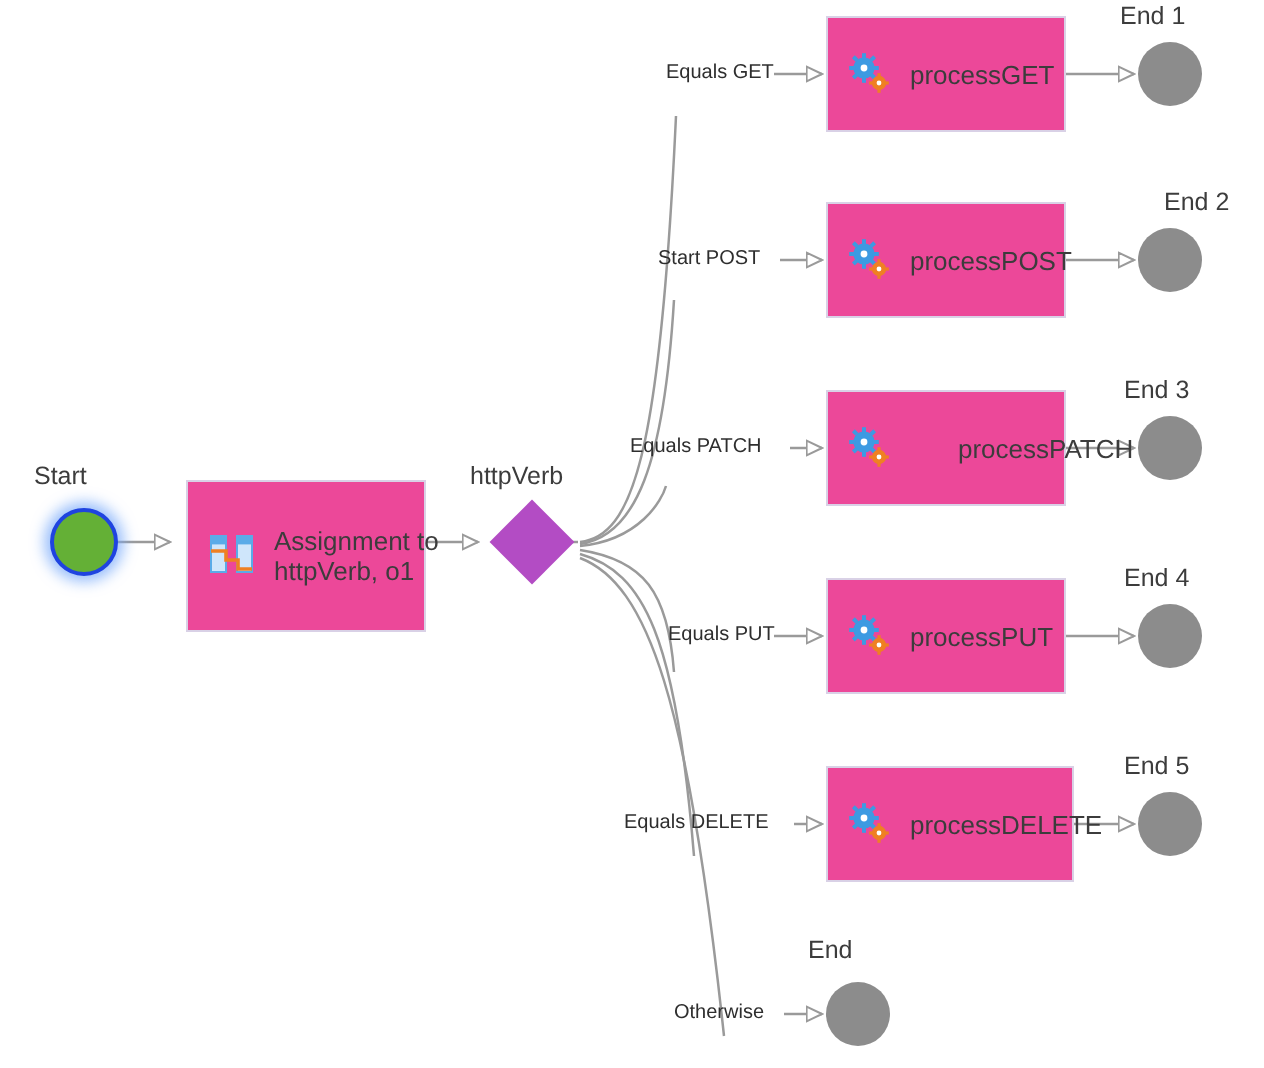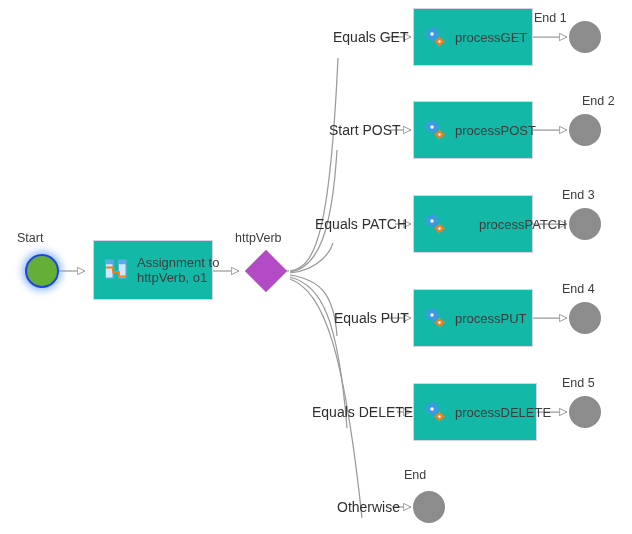--- a/index.html
+++ b/index.html
@@ -25,30 +25,30 @@
   }
   .node-label {
     position: absolute;
     font-size: 12.5px;
     color: #3c3c3c;
     white-space: nowrap;
     line-height: 14px;
   }
   .edge-label {
     position: absolute;
-    font-size: 14px;
+    font-size: 10px;
     color: #2e2e2e;
     white-space: nowrap;
     line-height: 14px;
     text-align: right;
   }
   .task-box {
     position: absolute;
     box-sizing: border-box;
-    background: #14b8a6;
+    background: #ec4899;
     border: 1px solid #d9d1e6;
     display: flex;
     align-items: center;
     padding-left: 10px;
   }
   .task-text {
     font-size: 13px;
     color: #3c3c3c;
     margin-left: 9px;
     white-space: nowrap;
@@ -127,21 +127,21 @@
       <path d="M533,130 L567,130" marker-end="url(#arr)"></path>
       <path d="M533,224 L567,224" marker-end="url(#arr)"></path>
       <path d="M533,318 L567,318" marker-end="url(#arr)"></path>
       <path d="M533,412 L567,412" marker-end="url(#arr)"></path>
     </g>
   </svg>
 
   <div class="node-label" style="left:17px; top:231px;">Start</div>
   <div class="start-node" style="left:25px; top:254px;"></div>
 
-  <div class="task-box" style="left:93px; top:240px; width:120px; height:60px;">
+  <div class="task-box" style="left:93px; top:240px; width:120px; height:76px;">
     <span class="assign-icon">
       <svg width="24" height="24" viewBox="0 0 24 24">
         <rect x="1.5" y="2" width="7.5" height="18" fill="#cfe6fb" stroke="#5aabe8" stroke-width="1"></rect>
         <rect x="1.5" y="2" width="7.5" height="4.2" fill="#5aabe8"></rect>
         <rect x="14.5" y="2" width="7.5" height="18" fill="#cfe6fb" stroke="#5aabe8" stroke-width="1"></rect>
         <rect x="14.5" y="2" width="7.5" height="4.2" fill="#5aabe8"></rect>
         <path d="M1.5,9.5 L9,9.5 L9,14 L15,14 L15,18.5 L22,18.5" fill="none" stroke="#ef8023" stroke-width="1.8"></path>
       </svg>
     </span>
     <span class="task-text"><span>Assignment to</span><br><span>httpVerb, o1</span></span>
@@ -171,21 +171,21 @@
           <rect x="14.7" y="10.6" width="1.6" height="2.2"></rect>
             <rect x="14.7" y="18.2" width="1.6" height="2.2"></rect>
           <rect x="10.6" y="14.7" width="2.2" height="1.6"></rect>
             <rect x="18.2" y="14.7" width="2.2" height="1.6"></rect>
         </g>
         <circle cx="15.5" cy="15.5" r="1.2" fill="#ffffff"></circle>
       </svg>
     </span>
     <span class="task-text">processGET</span>
   </div>
-  <div class="node-label" style="left:534px; top:1px;margin-top:10px;">End 1</div>
+  <div class="node-label" style="left:560px; top:1px;">End 1</div>
   <div class="end-node" style="left:569px; top:21px;"></div>
 
   <div class="edge-label" style="left:329px; top:123px;">Start POST</div>
   <div class="task-box" style="left:413px; top:101px; width:120px; height:58px;">
     <span class="gear-icon">
       <svg width="22" height="22" viewBox="0 0 22 22">
         <g fill="#3d9ae2">
           <circle cx="8" cy="8" r="5.3"></circle>
           <rect x="7" y="0.6" width="2" height="3"></rect>
             <rect x="7" y="12.4" width="2" height="3"></rect>

